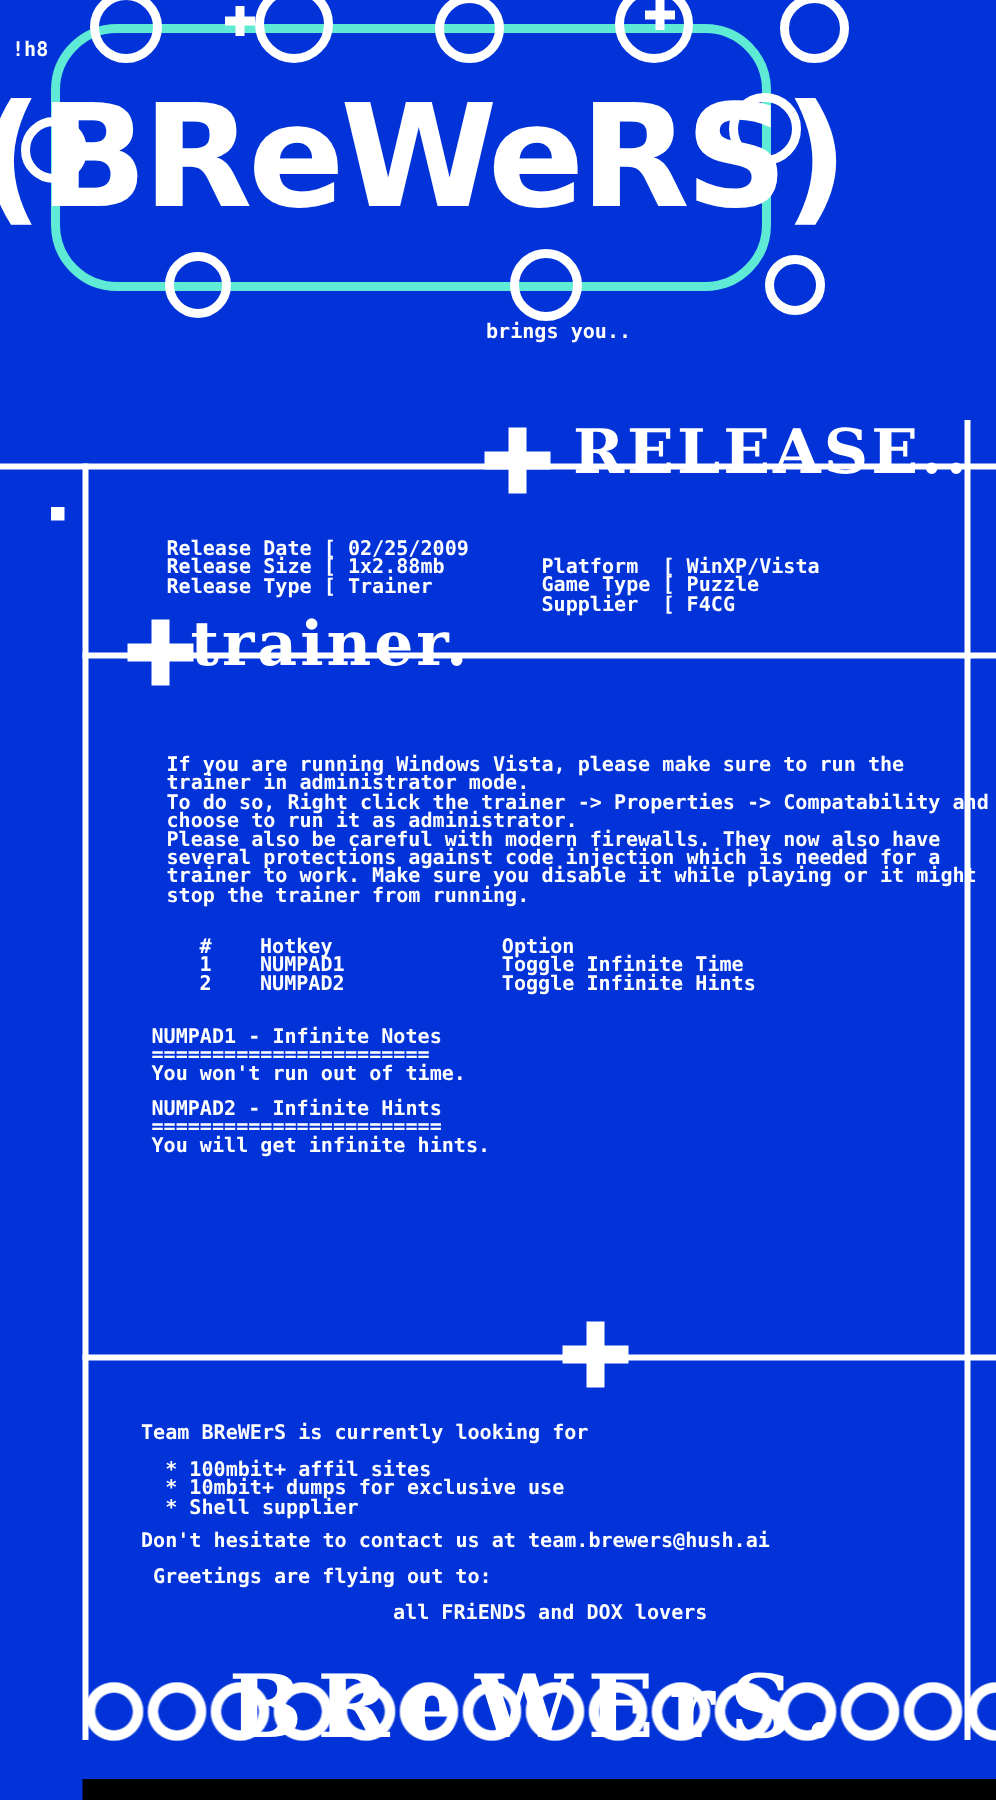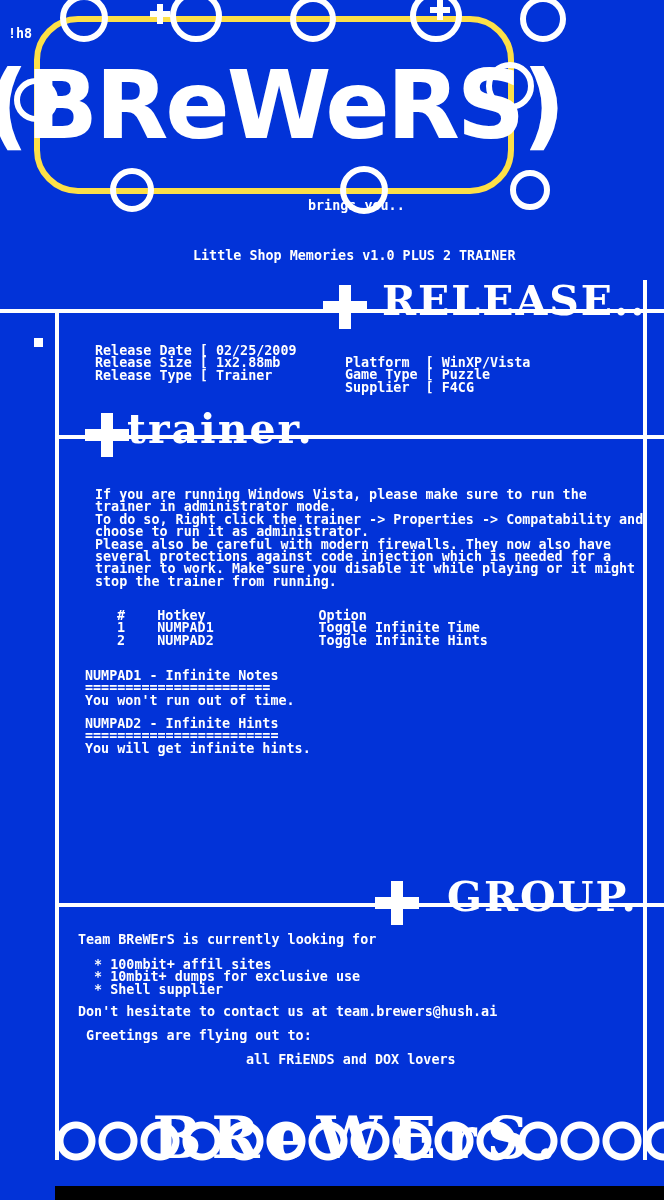--- a/index.html
+++ b/index.html
@@ -6,42 +6,42 @@
   html,body{width:664px;height:1200px}
   body{
     position:relative;overflow:hidden;
     background:#0233d8;color:#fff;
     font-family:"DejaVu Sans Mono",monospace;
   }
   .abs{position:absolute}
   pre{
     font-family:"DejaVu Sans Mono",monospace;
     font-weight:bold;font-size:13.4px;line-height:12.4px;
-    color:#fff;margin:0;z-index:2;
+    color:#fff;margin:16px;z-index:2;
   }
   .mono{font-family:"DejaVu Sans Mono",monospace;font-weight:bold;font-size:13.4px}
   .art{
     font-family:"DejaVu Serif",serif;font-weight:bold;color:#ffffff;
     letter-spacing:2px;z-index:4;white-space:nowrap;
   }
   .hline{position:absolute;height:4px;background:#fff;z-index:1}
   .vline{position:absolute;width:4px;background:#fff;z-index:1}
   .tick{position:absolute;background:#fff;z-index:1}
   
   .sparkle{position:absolute;z-index:4;display:block}
   .sparkle.big{width:44px;height:44px}
   .sparkle.big::before{content:"";position:absolute;left:16px;top:0;width:12px;height:44px;background:#fff}
   .sparkle.big::after{content:"";position:absolute;left:0;top:16px;width:44px;height:12px;background:#fff}
   .sparkle.sm{width:20px;height:20px}
   .sparkle.sm::before{content:"";position:absolute;left:7px;top:0;width:6px;height:20px;background:#fff}
   .sparkle.sm::after{content:"";position:absolute;left:0;top:7px;width:20px;height:6px;background:#fff}
   
   .logo-box{
     left:34px;top:16px;width:480px;height:178px;
-    border:6px solid #fde047;border-radius:44px;
+    border:6px solid #5eead4;border-radius:44px;
     display:flex;align-items:center;justify-content:center;z-index:2;
   }
   .logo-text{
     font-family:"DejaVu Sans",sans-serif;font-weight:bold;
     font-size:95px;letter-spacing:-3px;color:#fff;
     position:relative;z-index:3;white-space:nowrap;
   }
   .bump{
     position:absolute;border:6px solid #fff;border-radius:50%;
     background:transparent;z-index:1;display:block;
@@ -76,21 +76,20 @@
     <i class="bump" style="right:-26px;top:40px;width:48px;height:48px"></i>
     <i class="bump" style="left:70px;bottom:-24px;width:44px;height:44px"></i>
     <i class="bump" style="left:300px;bottom:-26px;width:48px;height:48px"></i>
     <i class="bump" style="left:470px;bottom:-22px;width:40px;height:40px"></i>
     <span class="logo-text">(BReWeRS)</span>
   </div>
   <i class="sparkle sm" style="left:150px;top:4px"></i>
   <i class="sparkle sm" style="left:430px;top:0px"></i>
 
   <pre class="abs" style="left:308px;top:200px">brings you..</pre>
-  <pre class="abs" style="left:193px;top:250px">Little Shop Memories v1.0 PLUS 2 TRAINER</pre>
 
   <div class="hline" style="left:0;top:309px;width:664px"></div>
   <div class="vline" style="left:55px;top:309px;height:851px"></div>
   <div class="vline" style="left:643px;top:280px;height:880px"></div>
   <div class="tick" style="left:34px;top:338px;width:9px;height:9px"></div>
 
   <i class="sparkle big" style="left:323px;top:285px"></i>
   <span class="art abs" style="left:382px;top:277px;font-size:41px">RELEASE..</span>
   <pre class="abs" style="left:95px;top:345px">Release Date [ 02/25/2009
 Release Size [ 1x2.88mb
@@ -115,21 +114,20 @@
 2    NUMPAD2             Toggle Infinite Hints</pre>
   <pre class="abs" style="left:85px;top:670px">NUMPAD1 - Infinite Notes
 =======================
 You won't run out of time.</pre>
   <pre class="abs" style="left:85px;top:718px">NUMPAD2 - Infinite Hints
 ========================
 You will get infinite hints.</pre>
 
   <div class="hline" style="left:55px;top:903px;width:609px"></div>
   <i class="sparkle big" style="left:375px;top:881px"></i>
-  <span class="art abs" style="left:447px;top:873px;font-size:41px">GROUP.</span>
   <pre class="abs" style="left:78px;top:934px">Team BReWErS is currently looking for
 
   * 100mbit+ affil sites
   * 10mbit+ dumps for exclusive use
   * Shell supplier</pre>
   <pre class="abs" style="left:78px;top:1006px">Don't hesitate to contact us at team.brewers@hush.ai</pre>
   <pre class="abs" style="left:86px;top:1030px">Greetings are flying out to:</pre>
   <pre class="abs" style="left:246px;top:1054px">all FRiENDS and DOX lovers</pre>
 
   <div class="cloud-band abs"></div>

